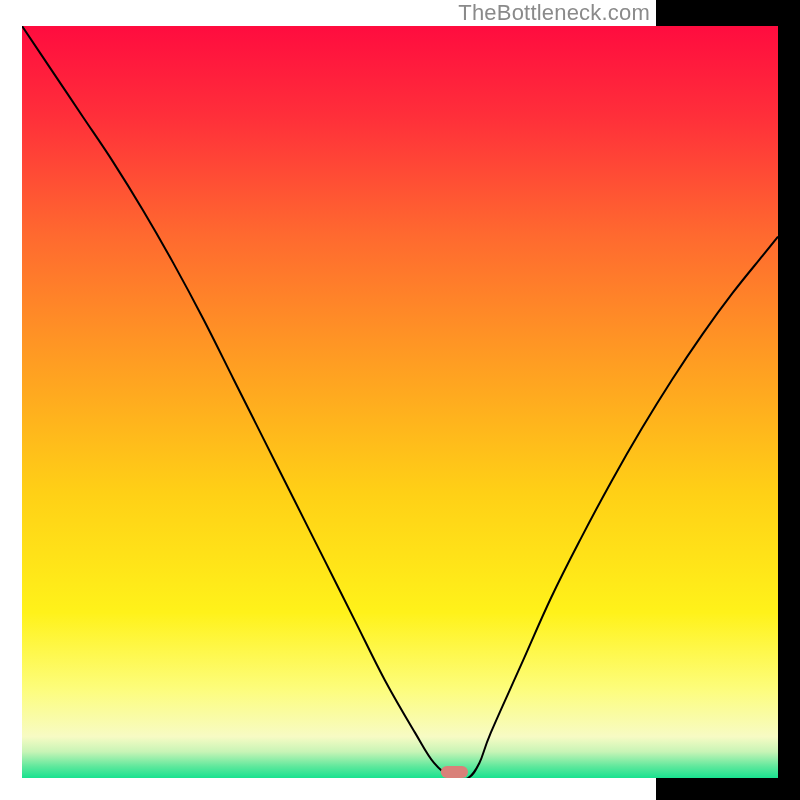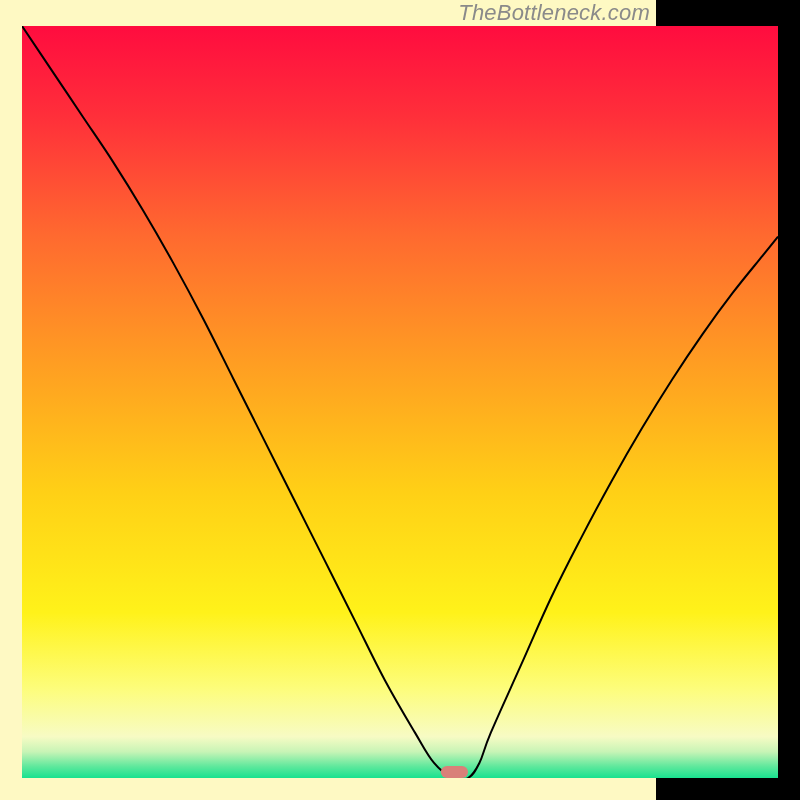--- a/index.html
+++ b/index.html
@@ -8,22 +8,21 @@
     width: 800px;
     height: 800px;
     background: #000;
     overflow: hidden;
     font-family: Arial, Helvetica, sans-serif;
   }
   .frame {
     position: relative;
     width: 656px;
     height: 800px;
-    background: #fef9c3;
-    font-style: italic;
+    background: #ffffff;
   }
   .watermark {
     position: absolute;
     top: 0;
     right: 6px;
     color: #8a8a8a;
     font-size: 22px;
     font-weight: 500;
     letter-spacing: 0.2px;
     z-index: 10;

